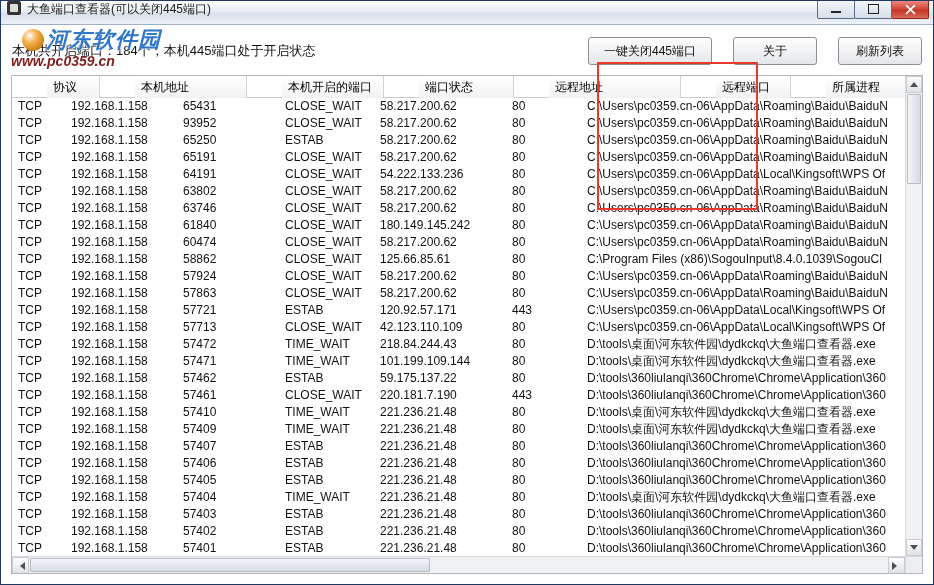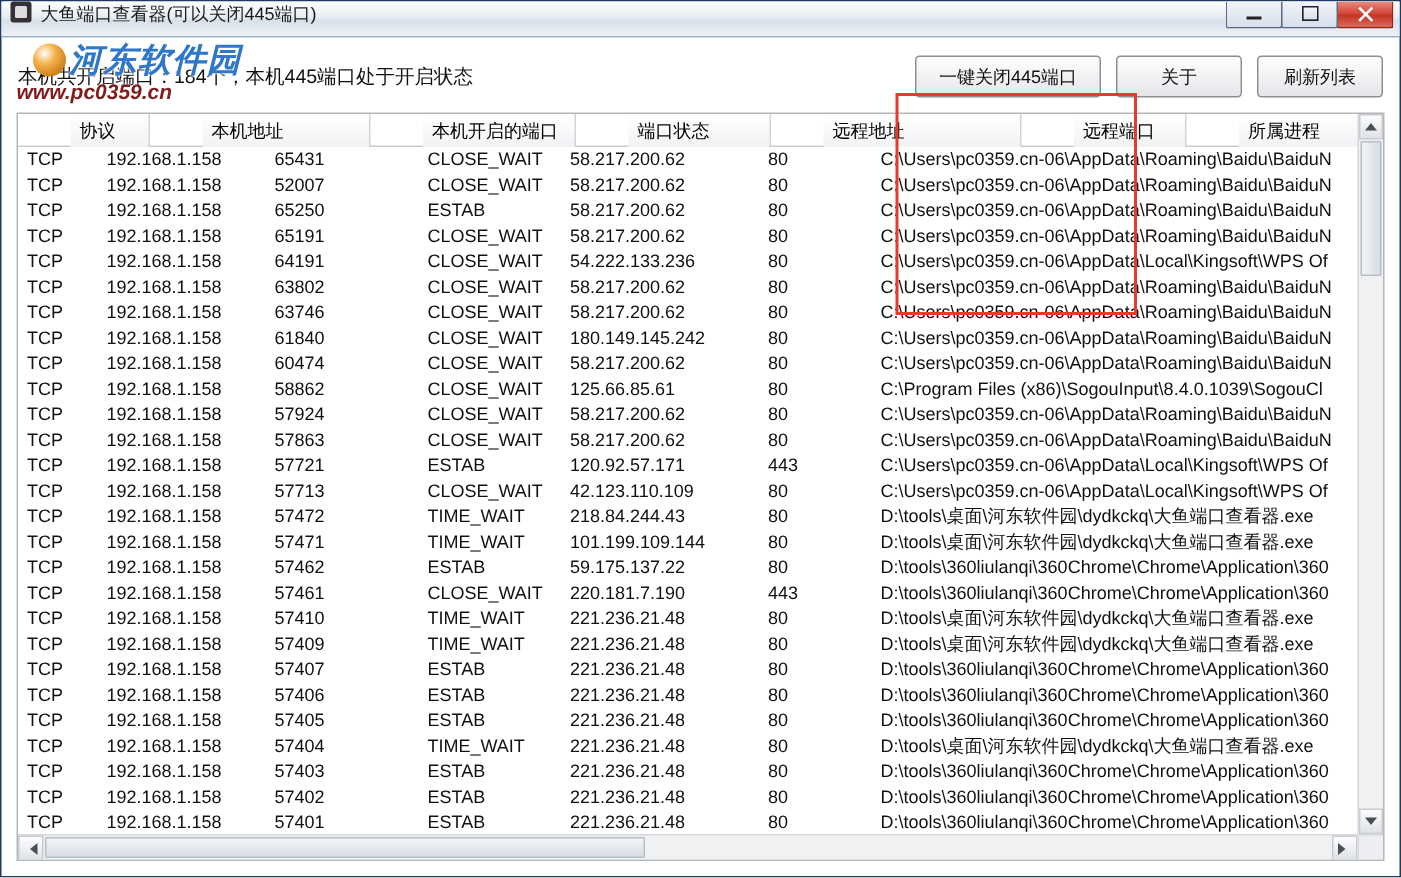--- a/index.html
+++ b/index.html
@@ -17,21 +17,21 @@
   .win-btn.max { position:relative;}
   .win-btn.max span{ width:9px; height:8px; border:1px solid #222; display:block; }
   .win-btn.max span::before{content:"";position:absolute;width:9px;height:8px;border:1px solid #222;left:13px;top:3px;background:linear-gradient(to bottom,#f2f5f9,#d6dfeb);}
   .win-btn.close { background: linear-gradient(to bottom,#e98a80 0%,#d5493a 45%,#c53424 55%,#da6a5c 100%); border-color:#932519;}
   .win-btn.close svg{ width:11px; height:11px; }
 
   .client { position:absolute; left:7px; right:7px; top:30px; bottom:7px; background:#fff; }
 
   .toprow { height: 40px; display:flex; align-items:center; justify-content:space-between; padding: 0 4px; }
   .status-text { font-size: 13px; color:#111; }
-  .btn-group { display:flex; gap:10px;align-items:center; }
+  .btn-group { display:flex; gap:21px;align-items:center; }
   .std-btn { height:28px; min-width:84px; padding:0 14px; border:1px solid #8a8f95; background:linear-gradient(to bottom,#fefefe,#e4e6e9); border-radius:3px; color:#111; font-size:12px; display:flex; align-items:center; justify-content:center;}
   .std-btn.wide{min-width:124px;}
   
   .red-single { position:absolute; left:589px; top:31px; width:161px; height:148px; border:2px solid #e83a2a; pointer-events:none; z-index:50;}
 
   .table-wrap { position:absolute; left:3px; right:3px; top:44px; bottom:3px; border:1px solid #b3b7bc; overflow:hidden;}
   .table-scroll { position:absolute; left:0; top:0; right:17px; bottom:17px; overflow:hidden;}
   .thead { height:22px; white-space:nowrap; border-bottom:1px solid #c9ccd0;}
   .th { display:inline-block; height:22px; line-height:22px; border-right:1px solid #d0d3d7; padding-left:6px; font-size:12px; background:linear-gradient(to bottom,#ffffff,#f1f2f4); position:relative; vertical-align:top;margin-left:35px;}
   .tbody-scroll { position:absolute; left:0; top:22px; right:0; bottom:0; overflow:hidden;}
@@ -102,21 +102,21 @@
       </div>
     </div>
 
     <div class="table-wrap">
       <div class="table-scroll">
         <div class="thead">
           <span class="th col-proto">协议</span><span class="th col-local">本机地址</span><span class="th col-lport">本机开启的端口</span><span class="th col-state">端口状态</span><span class="th col-raddr">远程地址</span><span class="th col-rport">远程端口</span><span class="th col-proc">所属进程</span>
         </div>
         <div class="tbody-scroll" id="tbody">
             <div class="trow"><span class="td col-proto">TCP</span><span class="td col-local">192.168.1.158</span><span class="td col-lport">65431</span><span class="td col-state">CLOSE_WAIT</span><span class="td col-raddr">58.217.200.62</span><span class="td col-rport">80</span><span class="td col-proc">C:\Users\pc0359.cn-06\AppData\Roaming\Baidu\BaiduN</span></div>
-            <div class="trow"><span class="td col-proto">TCP</span><span class="td col-local">192.168.1.158</span><span class="td col-lport">52007</span><span class="td col-state">CLOSE_WAIT</span><span class="td col-raddr">58.217.200.62</span><span class="td col-rport">80</span><span class="td col-proc">C:\Users\pc0359.cn-06\AppData\Roaming\Baidu\BaiduN</span></div>
+            <div class="trow"><span class="td col-proto">TCP</span><span class="td col-local">192.168.1.158</span><span class="td col-lport">93952</span><span class="td col-state">CLOSE_WAIT</span><span class="td col-raddr">58.217.200.62</span><span class="td col-rport">80</span><span class="td col-proc">C:\Users\pc0359.cn-06\AppData\Roaming\Baidu\BaiduN</span></div>
             <div class="trow"><span class="td col-proto">TCP</span><span class="td col-local">192.168.1.158</span><span class="td col-lport">65250</span><span class="td col-state">ESTAB</span><span class="td col-raddr">58.217.200.62</span><span class="td col-rport">80</span><span class="td col-proc">C:\Users\pc0359.cn-06\AppData\Roaming\Baidu\BaiduN</span></div>
             <div class="trow"><span class="td col-proto">TCP</span><span class="td col-local">192.168.1.158</span><span class="td col-lport">65191</span><span class="td col-state">CLOSE_WAIT</span><span class="td col-raddr">58.217.200.62</span><span class="td col-rport">80</span><span class="td col-proc">C:\Users\pc0359.cn-06\AppData\Roaming\Baidu\BaiduN</span></div>
             <div class="trow"><span class="td col-proto">TCP</span><span class="td col-local">192.168.1.158</span><span class="td col-lport">64191</span><span class="td col-state">CLOSE_WAIT</span><span class="td col-raddr">54.222.133.236</span><span class="td col-rport">80</span><span class="td col-proc">C:\Users\pc0359.cn-06\AppData\Local\Kingsoft\WPS Of</span></div>
             <div class="trow"><span class="td col-proto">TCP</span><span class="td col-local">192.168.1.158</span><span class="td col-lport">63802</span><span class="td col-state">CLOSE_WAIT</span><span class="td col-raddr">58.217.200.62</span><span class="td col-rport">80</span><span class="td col-proc">C:\Users\pc0359.cn-06\AppData\Roaming\Baidu\BaiduN</span></div>
             <div class="trow"><span class="td col-proto">TCP</span><span class="td col-local">192.168.1.158</span><span class="td col-lport">63746</span><span class="td col-state">CLOSE_WAIT</span><span class="td col-raddr">58.217.200.62</span><span class="td col-rport">80</span><span class="td col-proc">C:\Users\pc0359.cn-06\AppData\Roaming\Baidu\BaiduN</span></div>
             <div class="trow"><span class="td col-proto">TCP</span><span class="td col-local">192.168.1.158</span><span class="td col-lport">61840</span><span class="td col-state">CLOSE_WAIT</span><span class="td col-raddr">180.149.145.242</span><span class="td col-rport">80</span><span class="td col-proc">C:\Users\pc0359.cn-06\AppData\Roaming\Baidu\BaiduN</span></div>
             <div class="trow"><span class="td col-proto">TCP</span><span class="td col-local">192.168.1.158</span><span class="td col-lport">60474</span><span class="td col-state">CLOSE_WAIT</span><span class="td col-raddr">58.217.200.62</span><span class="td col-rport">80</span><span class="td col-proc">C:\Users\pc0359.cn-06\AppData\Roaming\Baidu\BaiduN</span></div>
             <div class="trow"><span class="td col-proto">TCP</span><span class="td col-local">192.168.1.158</span><span class="td col-lport">58862</span><span class="td col-state">CLOSE_WAIT</span><span class="td col-raddr">125.66.85.61</span><span class="td col-rport">80</span><span class="td col-proc">C:\Program Files (x86)\SogouInput\8.4.0.1039\SogouCl</span></div>
             <div class="trow"><span class="td col-proto">TCP</span><span class="td col-local">192.168.1.158</span><span class="td col-lport">57924</span><span class="td col-state">CLOSE_WAIT</span><span class="td col-raddr">58.217.200.62</span><span class="td col-rport">80</span><span class="td col-proc">C:\Users\pc0359.cn-06\AppData\Roaming\Baidu\BaiduN</span></div>
             <div class="trow"><span class="td col-proto">TCP</span><span class="td col-local">192.168.1.158</span><span class="td col-lport">57863</span><span class="td col-state">CLOSE_WAIT</span><span class="td col-raddr">58.217.200.62</span><span class="td col-rport">80</span><span class="td col-proc">C:\Users\pc0359.cn-06\AppData\Roaming\Baidu\BaiduN</span></div>

